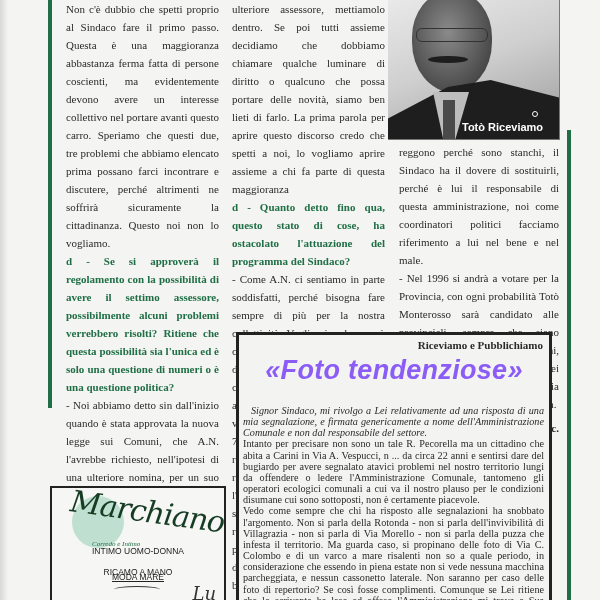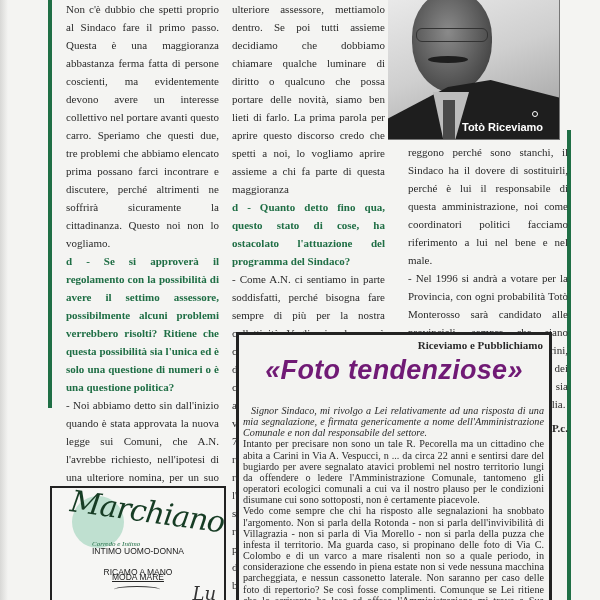--- a/index.html
+++ b/index.html
@@ -26,21 +26,21 @@
     font-size: 11px; line-height: 18px;
     text-align: justify;
   }
   .col p { margin: 0; }
   .col .q {
     color: #1f6e45; font-weight: bold;
   }
   .col .ans { text-indent: 0; }
   #col1 { left: 66px; top: 0px; width: 153px; }
   #col2 { left: 232px; top: 0px; width: 153px; }
-  #col3 { left: 408px; top: 143px; width: 160px; }
+  #col3 { left: 399px; top: 143px; width: 160px; }
   .signature {
     text-align: right; font-weight: bold; margin-top: 6px !important;
   }
 
   
   .photo {
     position: absolute; left: 388px; top: 0; width: 171px; height: 139px;
     background: linear-gradient(160deg, #e9e9e9 0%, #cfcfcf 45%, #9a9a9a 100%);
     border-right: 1px solid #777; border-bottom: 1px solid #777;
     overflow: hidden;
@@ -90,21 +90,21 @@
     box-sizing: border-box;
     font-size: 10.2px; line-height: 11.15px;
   }
   .letter-kicker {
     position: absolute; right: 6px; top: 5px;
     font-weight: bold; font-size: 11px;
   }
   .letter-title {
     position: absolute; left: 0; right: 0; top: 30px; text-align: center;
     font-family: "Liberation Sans", sans-serif; font-style: italic; font-weight: bold;
-    font-size: 27px; letter-spacing: 0.3px; color: #701a75;
+    font-size: 27px; letter-spacing: 0.3px; color: #8b5cf6;
   }
   .letter-body {
     position: absolute; left: 4px; top: 70px; width: 301px; text-align: justify;
   }
   .letter-body p { margin: 0; }
   .letter-intro { font-style: italic; text-indent: 8px; }
 
   
   .ad-box {
     position: absolute; left: 50px; top: 486px; width: 176px; height: 120px;

